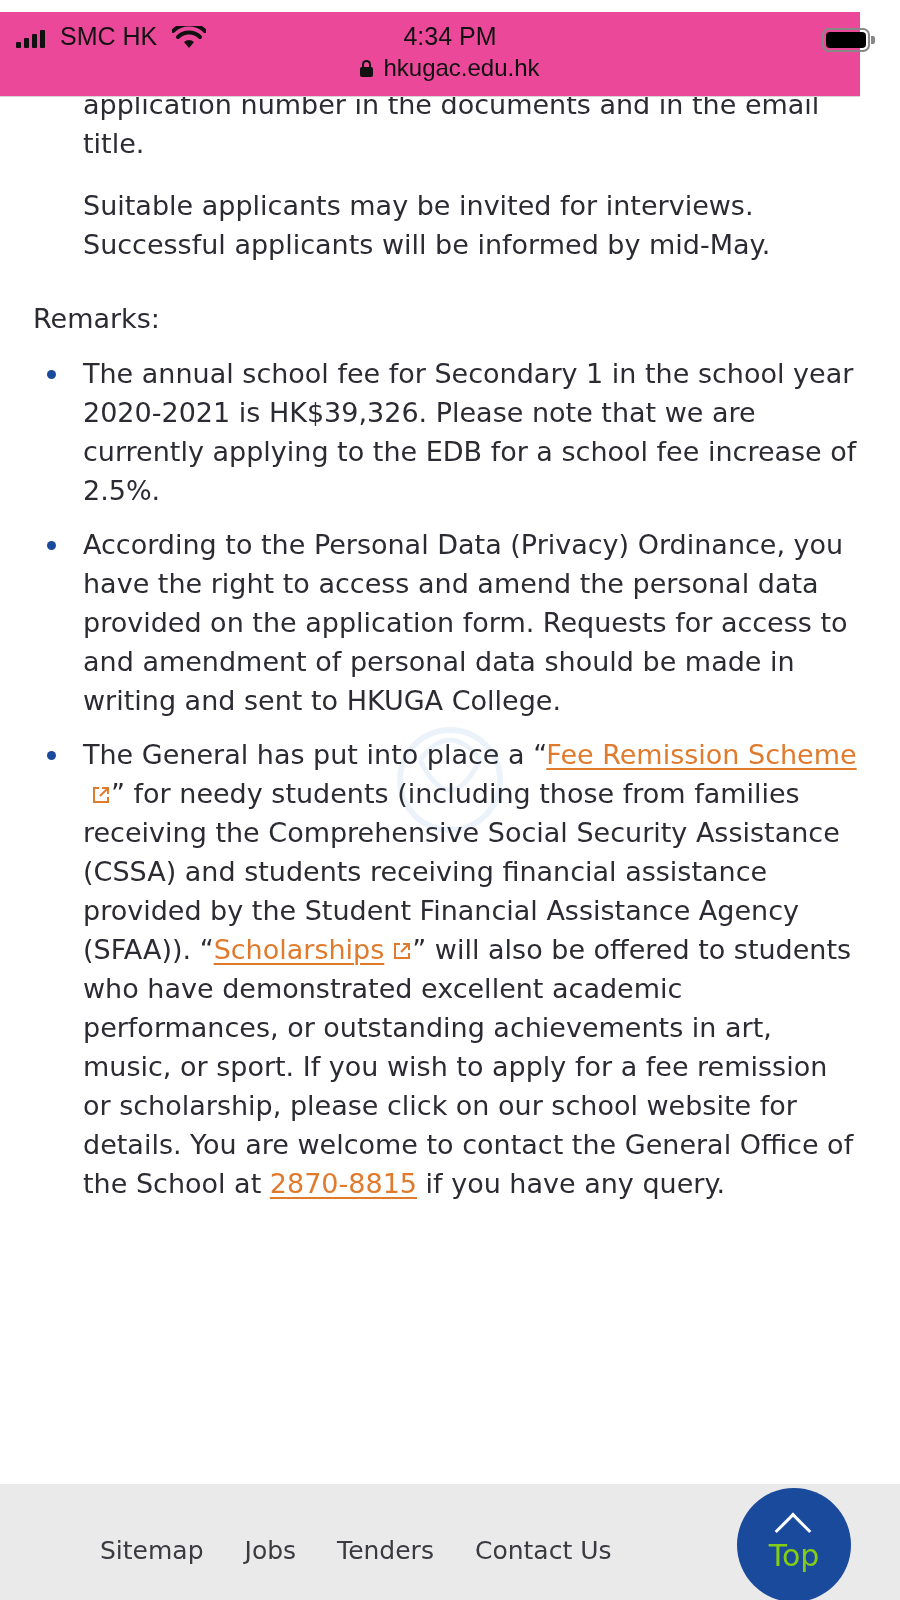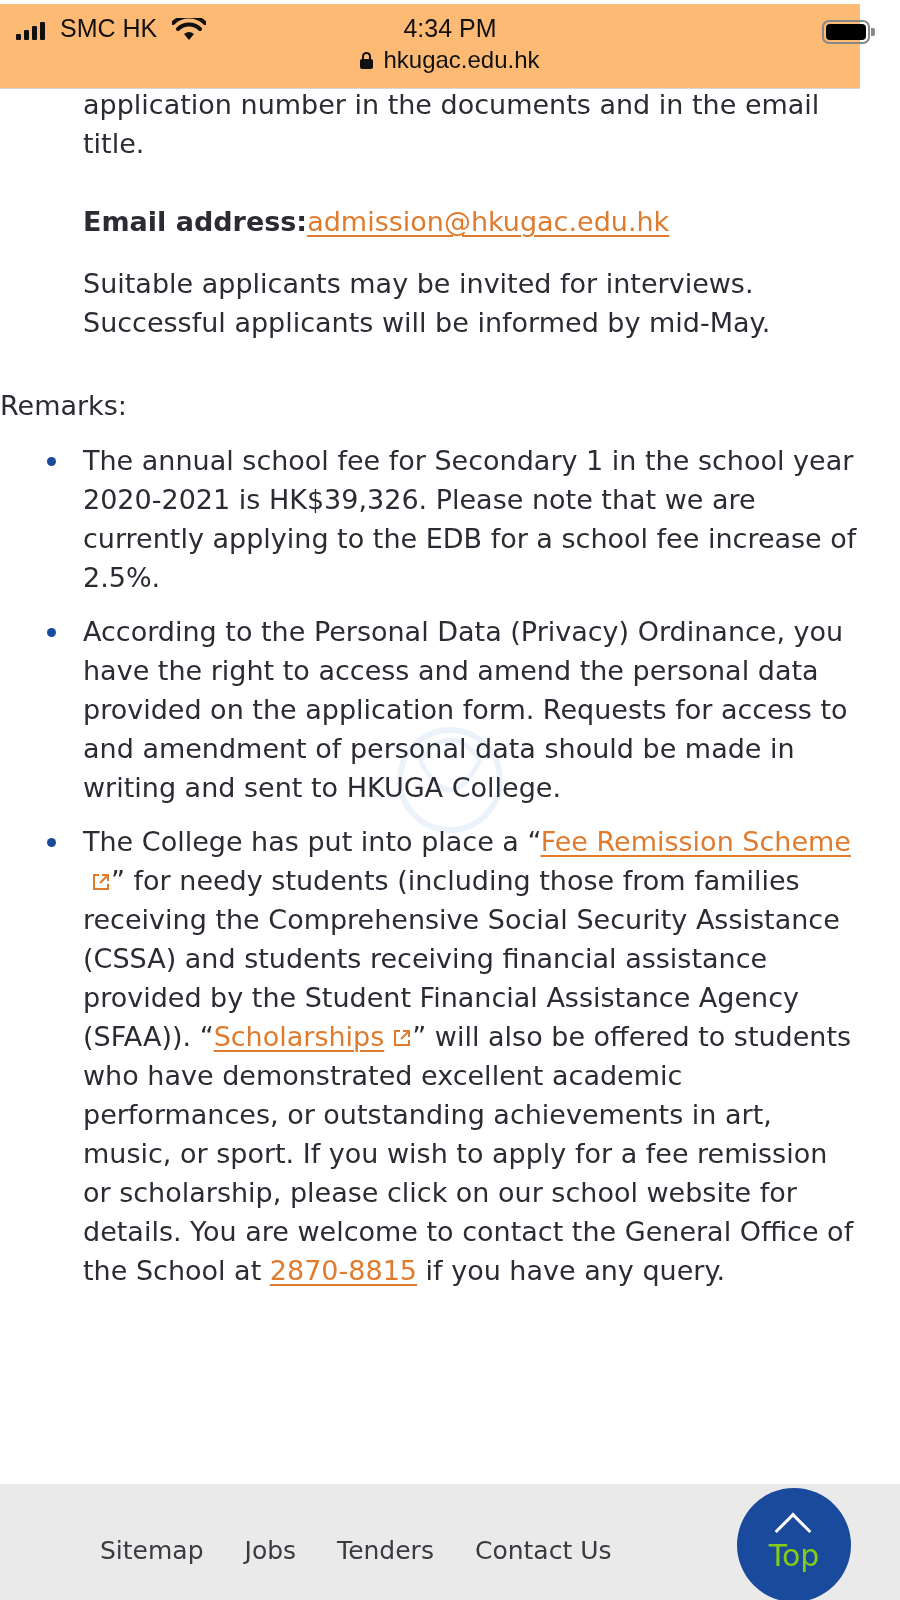--- a/index.html
+++ b/index.html
@@ -1,20 +1,20 @@
 <!DOCTYPE html>
 <html><head>
   <meta charset="utf-8">
   <style>
     * { box-sizing: border-box; margin: 0; padding: 0; }
     html, body { width: 900px; height: 1600px; overflow: hidden; background: #ffffff; }
     body { font-family: "DejaVu Sans", sans-serif; color: #2b2b33; position: relative; }
 
     
-    .topbar { position: absolute; left: 0; top: 4px; width: 860px; height: 85px; background: #fdba74; border-bottom: 1px solid #d6d6d6; z-index: 5; }
+    .topbar { position: absolute; left: 0; top: 12px; width: 860px; height: 85px; background: #ec4899; border-bottom: 1px solid #d6d6d6; z-index: 5; }
     .status { position: absolute; top: 6px; left: 0; width: 900px; height: 34px; }
     .signal { position: absolute; left: 16px; top: 12px; display: flex; align-items: flex-end; gap: 3px; height: 18px; }
     .signal i { display: block; width: 5px; background: #111; border-radius: 1px; }
     .carrier { position: absolute; left: 60px; top: 4px; font-family: "Liberation Sans", sans-serif; font-size: 25px; color: #111; }
     .wifi { position: absolute; left: 172px; top: 8px; width: 34px; height: 24px; }
     .clock { position: absolute; left: 0; width: 900px; top: 4px; text-align: center; font-family: "Liberation Sans", sans-serif; font-weight: normal; font-size: 25px; color: #111; }
     .battery { position: absolute; right: 30px; top: 10px; width: 48px; height: 24px; border: 2px solid #888; border-radius: 7px; padding: 2px; }
     .battery .fill { width: 100%; height: 100%; background: #000; border-radius: 4px; }
     .battery-tip { position: absolute; right: 25px; top: 18px; width: 4px; height: 8px; background: #888; border-radius: 0 2px 2px 0; }
     .urlbar { position: absolute; top: 42px; left: 0; width: 900px; text-align: center; font-family: "Liberation Sans", sans-serif; font-size: 24px; color: #111; }
@@ -23,21 +23,21 @@
     .lock:after { content: ""; position: absolute; left: 0; bottom: 0; width: 13px; height: 10px; background: #111; border-radius: 2px; }
 
     
     .content { position: absolute; left: 0; top: 85px; width: 900px; font-size: 27px; line-height: 39px; color: #2b2b33; }
     .indent { padding-left: 83px; padding-right: 20px; }
     .p1 { margin-top: 0; }
     .email-line { margin-top: 39px; }
     .email-label { font-weight: bold; }
     a.link { color: #e07b2e; text-decoration: underline; text-decoration-thickness: 2px; text-underline-offset: 4px; }
     .suitable { margin-top: 23px; }
-    .remarks-label { margin-top: 44px; }
+    .remarks-label { margin-top: 35px; padding-left: 33px; }
     ul.remarks { list-style: none; margin-top: 16px; }
     ul.remarks li { position: relative; padding-left: 83px; padding-right: 40px; margin-bottom: 15px; }
     .bullet { position: absolute; left: 47px; top: 16px; width: 9px; height: 9px; border-radius: 50%; background: #1a4a9c; }
     .ext { display: inline-block; width: 20px; height: 20px; margin-left: 8px; vertical-align: -2px; }
 
     .watermark { position: absolute; left: 380px; top: 700px; width: 140px; height: 160px; opacity: 0.08; z-index: 0; }
 
     
     .footer { position: absolute; left: 0; top: 1484px; width: 900px; height: 183px; background: #ebeaea; }
     .footer-nav { position: absolute; left: 100px; top: 52px; display: flex; gap: 41px; font-size: 25px; color: #3a3a40; }
@@ -77,43 +77,40 @@
 </div>
 
 <svg class="watermark" viewBox="0 0 140 160">
   <circle cx="70" cy="80" r="50" stroke="#1a6ac9" stroke-width="6" fill="none"></circle>
   <path d="M40 60 Q70 20 100 60 Q70 120 40 60" stroke="#1a6ac9" stroke-width="5" fill="none"></path>
 </svg>
 
 <div class="content">
   <p class="indent p1">application number in the documents and in the email title.</p>
 
-  <p class="indent email-line">
-    <span class="email-label">Email address:</span><a class="link">admission@hkugac.edu.hk</a>
-  </p>
 
   <p class="indent suitable">
     <span>Suitable applicants may be invited for interviews.</span><br>
     <span>Successful applicants will be informed by mid-May.</span>
   </p>
 
   <p class="remarks-label">Remarks:</p>
 
   <ul class="remarks">
     <li>
       <span class="bullet"></span>
       <span>The annual school fee for Secondary 1 in the school year 2020-2021 is HK$39,326. Please note that we are currently applying to the EDB for a school fee increase of 2.5%.</span>
     </li>
     <li>
       <span class="bullet"></span>
       <span>According to the Personal Data (Privacy) Ordinance, you have the right to access and amend the personal data provided on the application form. Requests for access to and amendment of personal data should be made in writing and sent to HKUGA College.</span>
     </li>
     <li>
       <span class="bullet"></span>
-      <span>The College has put into place a “</span><a class="link">Fee Remission Scheme</a><svg class="ext" viewBox="0 0 20 20">
+      <span>The General has put into place a “</span><a class="link">Fee Remission Scheme</a><svg class="ext" viewBox="0 0 20 20">
           <path d="M8 3 H3 V17 H17 V12" stroke="#e07b2e" stroke-width="2" fill="none"></path>
           <path d="M11 3 H17 V9 M17 3 L9 11" stroke="#e07b2e" stroke-width="2" fill="none"></path>
         </svg><span>” for needy students (including those from families receiving the Comprehensive Social Security Assistance (CSSA) and students receiving financial assistance provided by the Student Financial Assistance Agency (SFAA)). “</span><a class="link">Scholarships</a><svg class="ext" viewBox="0 0 20 20">
           <path d="M8 3 H3 V17 H17 V12" stroke="#e07b2e" stroke-width="2" fill="none"></path>
           <path d="M11 3 H17 V9 M17 3 L9 11" stroke="#e07b2e" stroke-width="2" fill="none"></path>
         </svg><span>” will also be offered to students who have demonstrated excellent academic performances, or outstanding achievements in art, music, or sport. If you wish to apply for a fee remission or scholarship, please click on our school website for details. You are welcome to contact the General Office of the School at </span><a class="link">2870-8815</a><span> if you have any query.</span>
     </li>
   </ul>
 </div>
 

